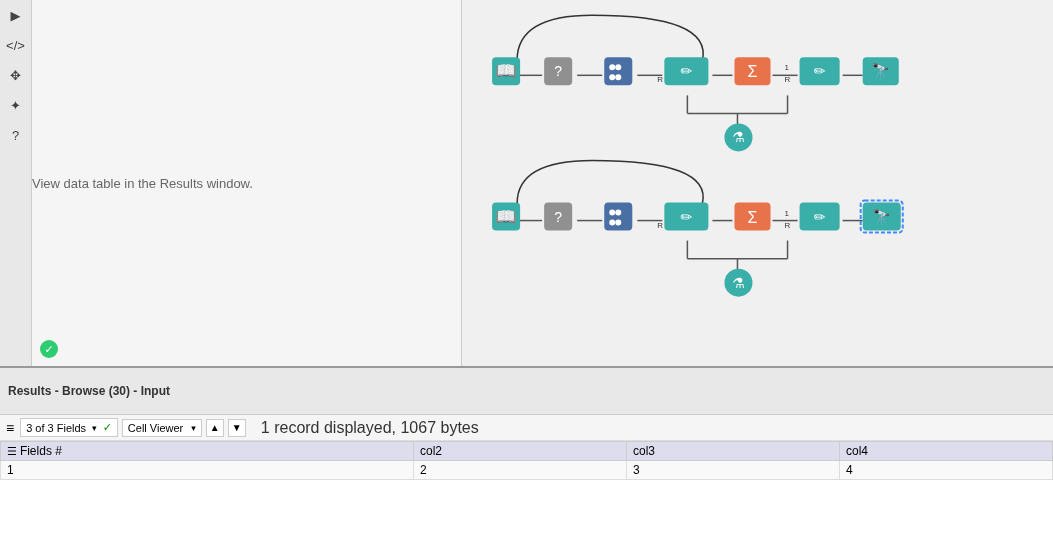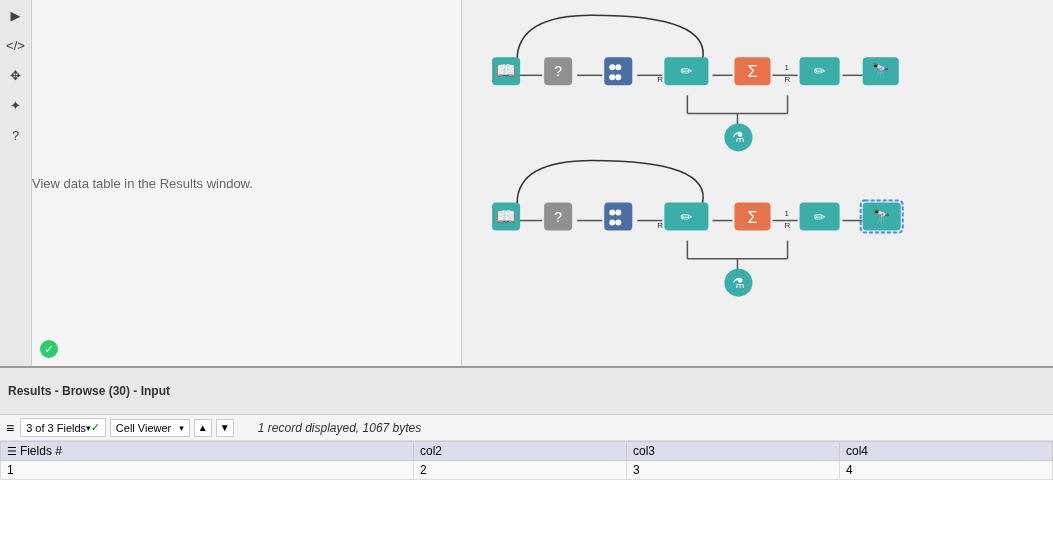--- a/index.html
+++ b/index.html
@@ -100,21 +100,21 @@
       display: flex;
       align-items: center;
       padding: 3px 6px;
       gap: 4px;
       border-bottom: 1px solid #ddd;
       background: #f5f5f5;
     }
     .fields-btn {
       display: flex;
       align-items: center;
-      gap: 0;
+      gap: 6px;
       background: white;
       border: 1px solid #ccc;
       padding: 2px 5px;
       font-size: 11px;
       cursor: pointer;
     }
     .viewer-btn {
       display: flex;
       align-items: center;
       gap: 8px;
@@ -129,24 +129,23 @@
       border: 1px solid #ccc;
       width: 18px;
       height: 18px;
       display: flex;
       align-items: center;
       justify-content: center;
       cursor: pointer;
       font-size: 10px;
     }
     .results-info {
-      font-size: 12px;
+      font-size: 16px;
       color: #333;
-      margin-left: 20px;
-      font-style: italic;
+      margin-left: 11px;
     }
     .data-table {
       width: 100%;
       border-collapse: collapse;
       font-size: 12px;
     }
     .data-table th {
       background: #dde;
       border: 1px solid #ccc;
       padding: 2px 6px;

